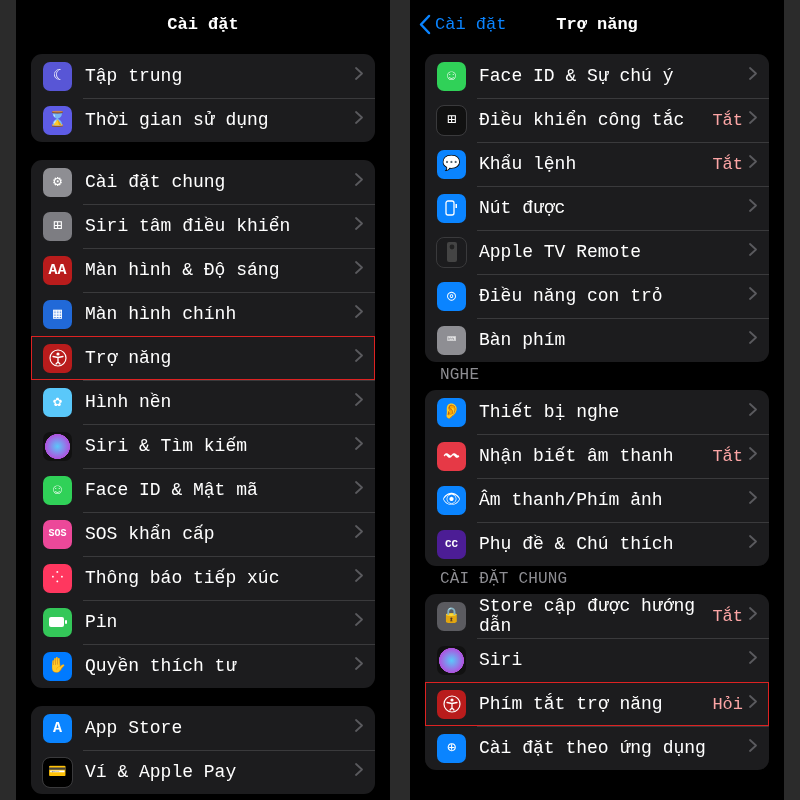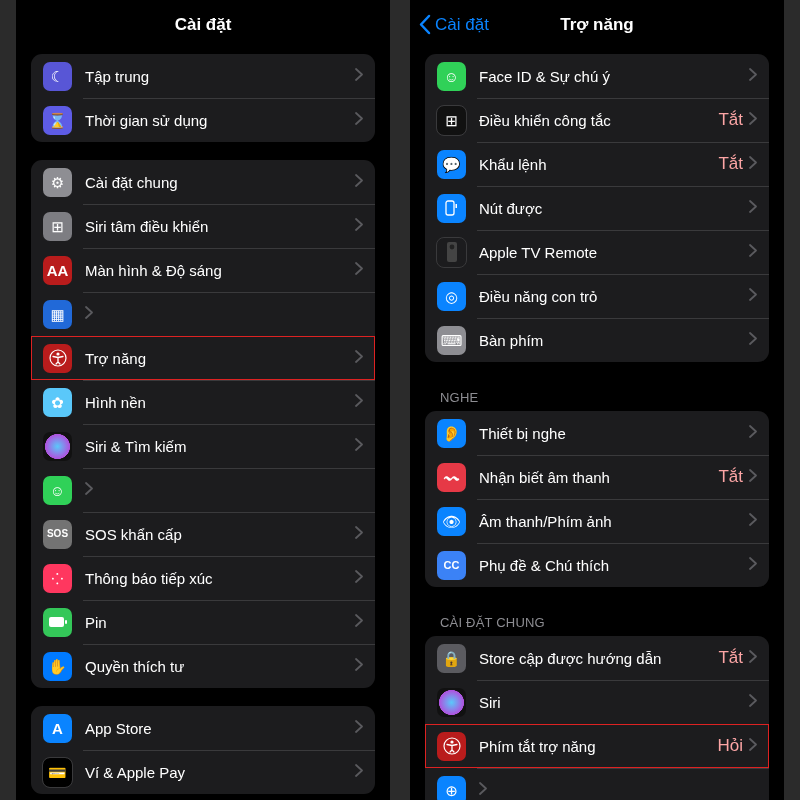--- a/index.html
+++ b/index.html
@@ -1,60 +1,60 @@
 <!DOCTYPE html>
 <html><head>
 <meta charset="utf-8">
 <style>
 * { margin:0; padding:0; box-sizing:border-box; -webkit-font-smoothing:antialiased; }
 body { background:#2b2b2b; width:800px; height:800px; overflow:hidden;
   font-family:-apple-system,BlinkMacSystemFont,"SF Pro Text","Helvetica Neue",sans-serif; }
 
 .stage { display:flex; gap:20px; justify-content:center; padding:0 16px; }
-.phone { width:374px; height:800px; background:#000; overflow:hidden; position:relative; }
+.phone { width:374px; height:800px; background:#000; overflow:hidden; position:relative;font-family:Liberation Mono, monospace; }
 
 .header    { height:49px; display:flex; align-items:center; justify-content:center; position:relative; }
 .header-title { color:#fff; font-size:17px; font-weight:600; }
 .back   { position:absolute; left:8px; display:flex; align-items:center; color:#0a84ff; font-size:17px; }
 .back svg{ width:13px; height:21px; margin-right:4px; }
 
 .scroll { height:751px; overflow:hidden; padding:0 15px; }
 
 .group     { background:#1c1c1e; border-radius:11px; margin-top:18px; overflow:hidden; }
 .group.first{ margin-top:5px; }
-.group-label{ color:#8d8d92; font-size:13px; text-transform:uppercase; margin:28px 0 6px 15px; letter-spacing:.2px;}
+.group-label{ color:#8d8d92; font-size:16px; text-transform:uppercase; margin:4px 0 6px 15px; letter-spacing:.2px;}
 .row  { height:44px; display:flex; align-items:center; padding:0 12px; position:relative; }
 .row:not(:last-child)::after{
   content:""; position:absolute; left:52px; right:0; bottom:0; height:.5px; background:#3a3a3c;
 }
 .row .icon { width:29px; height:29px; border-radius:7px; margin-right:13px; flex:none;
   display:flex; align-items:center; justify-content:center; color:#fff; }
-.row .label{ color:#fff; font-size:15px; flex:1; }
+.row .label{ color:#fff; font-size:18px; flex:1; }
 .row .value{ color:#fca5a5; font-size:17px; margin-right:6px;}
 .row .chev { color:#5a5a5e; }
 .row .chev svg{ width:8px; height:13px; }
 .row.hl{ outline:1.5px solid #d22; outline-offset:-1px; }
 
 
 .bg-purple-dnd{background:#5856d6}
 .bg-purple-st {background:#5e5ce6}
 .bg-gray      {background:#8e8e93}
 .bg-gray2     {background:#7d7d82}
 .bg-blue      {background:#b91c1c}
 .bg-blue-dark {background:#2169d8}
 .bg-teal      {background:#5ac8fa}
 .bg-green     {background:#30d158}
-.bg-red       {background:#737373}
+.bg-red       {background:#ec4899}
 .bg-pinkdots  {background:#ff375f}
 .bg-battery   {background:#34c759}
 .bg-blue2     {background:#007aff}
 .bg-gray-keyb {background:#8e8e93}
 .bg-red-sound {background:#e63946}
 .bg-blue-eye  {background:#0a84ff}
-.bg-blue-cc   {background:#3b82f6}
+.bg-blue-cc   {background:#4c1d95}
 .bg-gray-lock {background:#5b5b60}
 .bg-siri2{ background:radial-gradient(circle at 50% 50%, #5ac8fa, #af52de 60%, #111 62%); }
 .bg-wallet{background:#000; outline:.5px solid #3a3a3c}
 .bg-faceg {background:#30d158}
 .bg-switchctrl{background:#111;outline:.5px solid #3a3a3c}
 .bg-voice {background:#0a84ff}
 .bg-side  {background:#0a84ff}
 .bg-remote{background:#1c1c1e;outline:.5px solid #3a3a3c}
 .bg-cursor{background:#0a84ff}
 .bg-ear   {background:#0a84ff}
@@ -130,20 +130,21 @@
             </div>
           <span class="label">Màn hình &amp; Độ sáng</span>
           <span class="chev"><svg>
                 <use href="#chev"></use>
               </svg></span>
         </div>
         <div class="row">
           <div class="icon bg-blue-dark">
               <span class="glyph">▦</span>
             </div>
+          <span class="label">Màn hình chính</span>
           <span class="chev"><svg>
                 <use href="#chev"></use>
               </svg></span>
         </div>
         <div class="row hl">
           <div class="icon bg-blue">
             <svg width="18" height="18" viewBox="0 0 18 18">
                 <circle cx="9" cy="9" r="8" fill="none" stroke="#fff" stroke-width="1.2"></circle>
                 <circle cx="9" cy="5" r="1.6" fill="#fff"></circle>
                 <path d="M4 7.5l5 1 5-1M9 8.5v4M7 15l2-2 2 2" stroke="#fff" stroke-width="1.3" fill="none" stroke-linecap="round"></path>
@@ -167,20 +168,21 @@
           <div class="icon bg-siri2"></div>
           <span class="label">Siri &amp; Tìm kiếm</span>
           <span class="chev"><svg>
                 <use href="#chev"></use>
               </svg></span>
         </div>
         <div class="row">
           <div class="icon bg-green">
               <span class="glyph">☺</span>
             </div>
+          <span class="label">Face ID &amp; Mật mã</span>
           <span class="chev"><svg>
                 <use href="#chev"></use>
               </svg></span>
         </div>
         <div class="row">
           <div class="icon bg-red">
               <span class="glyph" style="font-size:10px;font-weight:700">SOS</span>
             </div>
           <span class="label">SOS khẩn cấp</span>
           <span class="chev"><svg>
@@ -400,20 +402,21 @@
           <span class="label">Phím tắt trợ năng</span>
           <span class="value">Hỏi</span>
           <span class="chev"><svg>
                 <use href="#chev"></use>
               </svg></span>
         </div>
         <div class="row">
           <div class="icon bg-perapp">
               <span class="glyph">⊕</span>
             </div>
+          <span class="label">Cài đặt theo ứng dụng</span>
           <span class="chev"><svg>
                 <use href="#chev"></use>
               </svg></span>
         </div>
       </div>
 
     </div>
   </div>
 
 </div>

